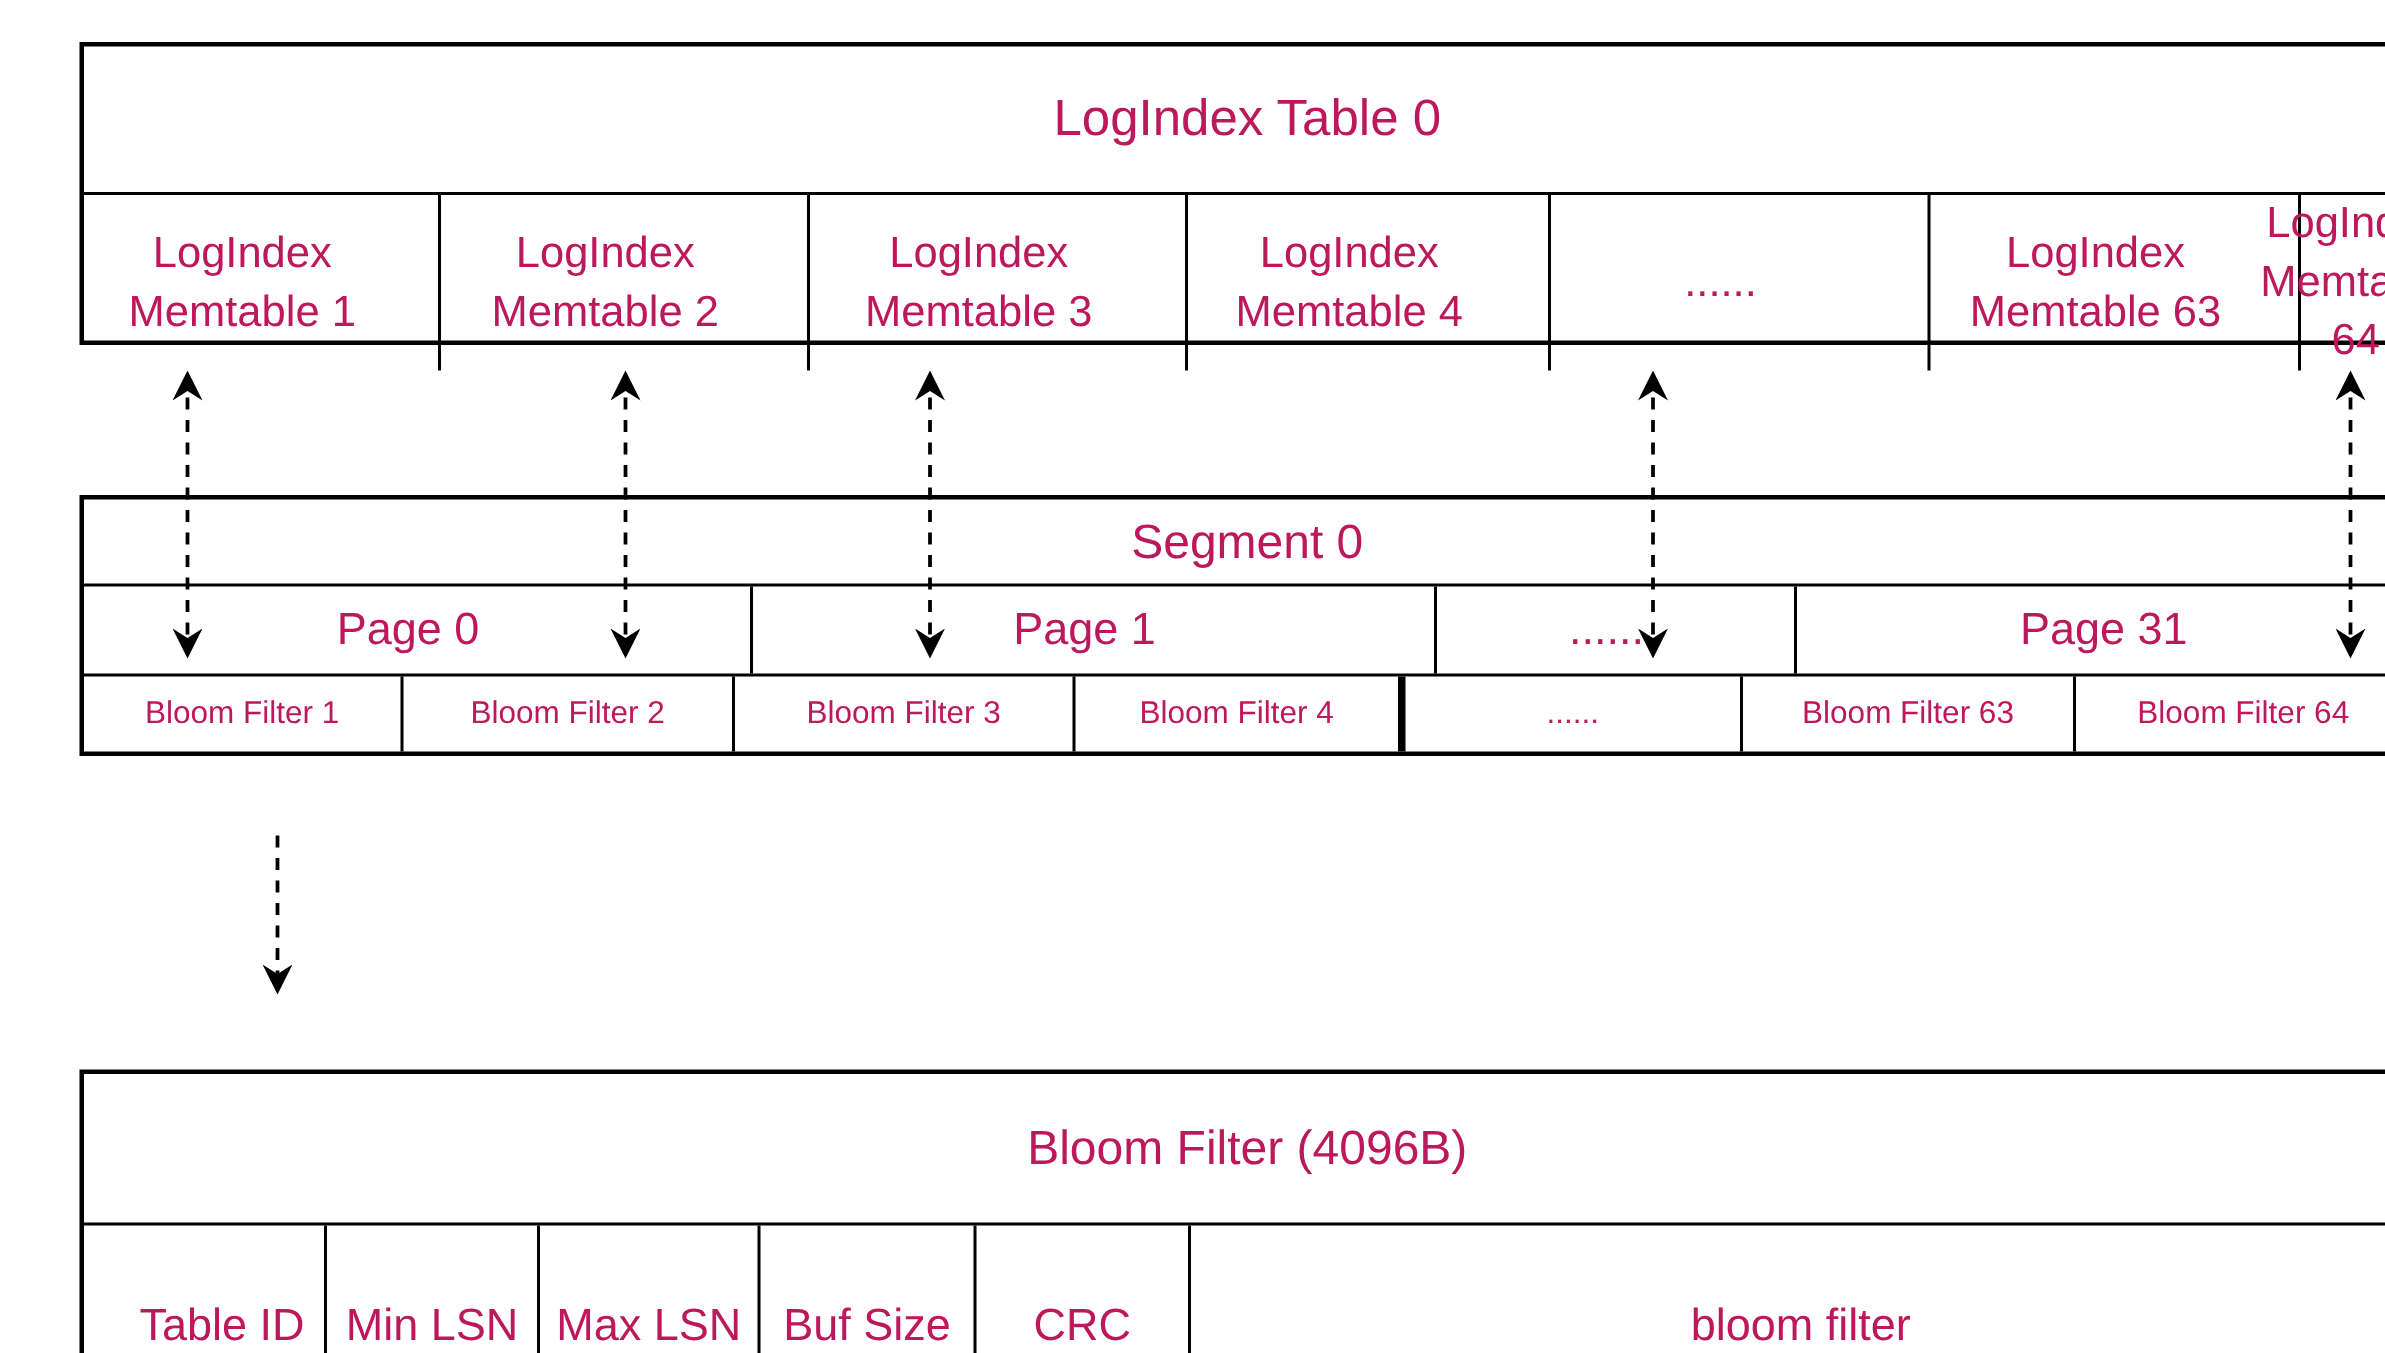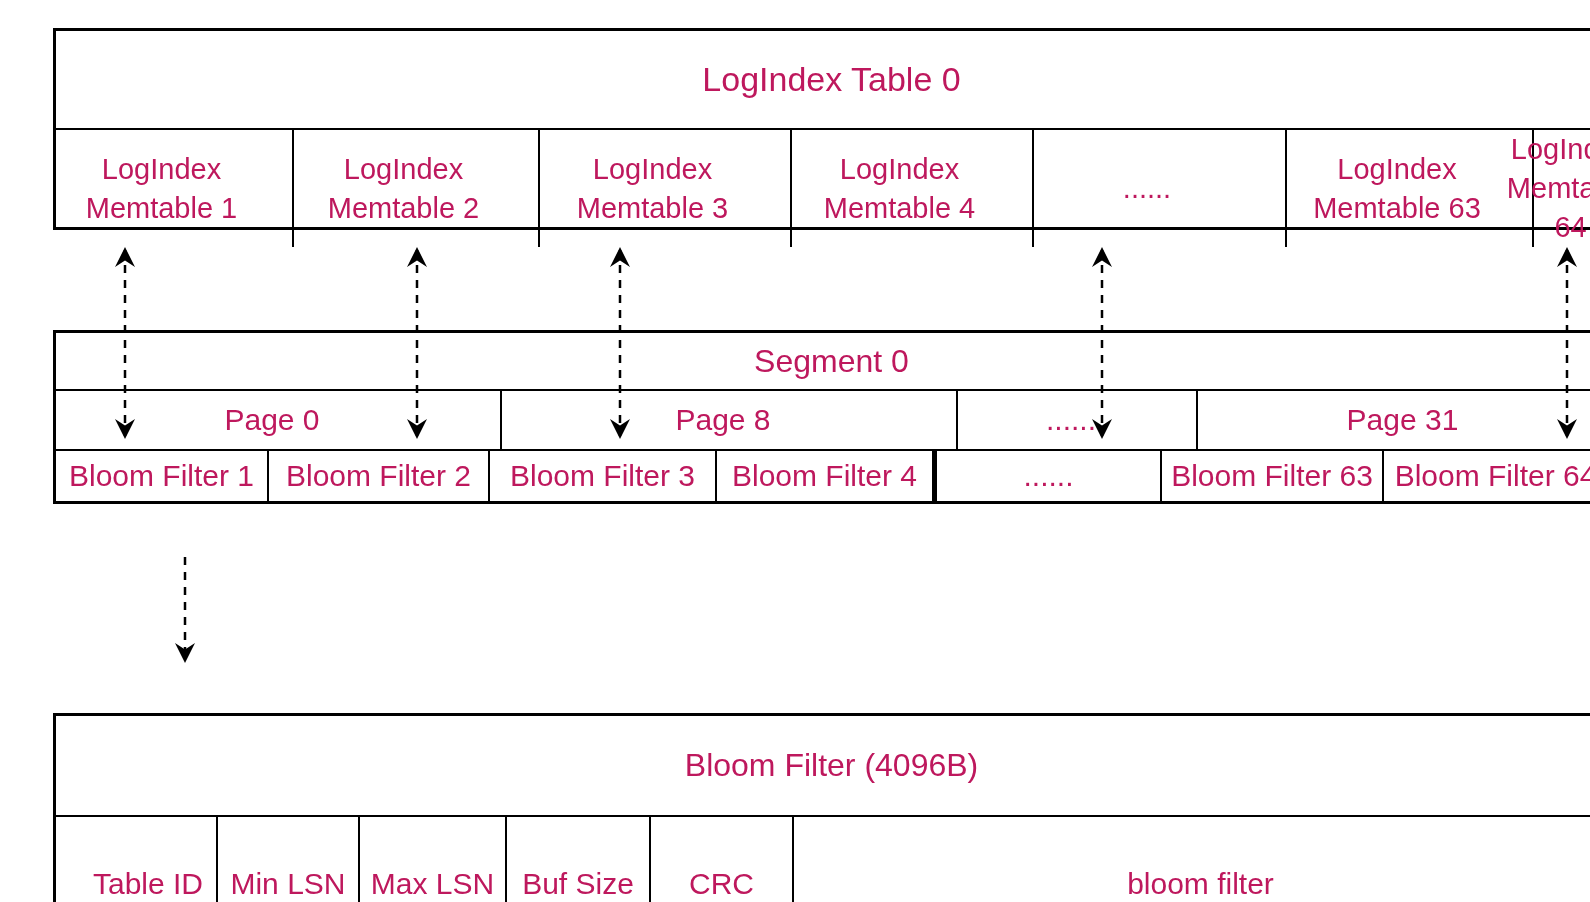--- a/index.html
+++ b/index.html
@@ -27,21 +27,21 @@
   .t-top .hdr{height:97px;font-size:34px;}
   .t-top .row{grid-template-columns:211px 221px 227px 217px 228px 222px 1fr;gap:25px;}
   .t-top .cell{font-size:29px;}
 
   
   .t-mid{top:330px;height:174px;}
   .t-mid .hdr{height:56px;font-size:32px;}
   .row-pages{grid-template-columns:432px 444px 228px 1fr;flex:0 0 58px;gap:12px;}
   .row-pages .cell{font-size:30px;}
   .row-blooms{grid-template-columns:211px 221px 227px 217px 228px 222px 1fr;}
-  .row-blooms .cell{font-size:30px;}
+  .row-blooms .cell{font-size:21px;}
   .row-blooms .cell.thick{border-left-width:5px;}
 
   
   .t-bot{top:713px;height:242px;}
   .t-bot .hdr{height:99px;font-size:32px;}
   .row-fields{grid-template-columns:136px 142px 147px 144px 143px 1fr;padding-left:24px;}
   .row-fields .cell{font-size:30px;}
 
   .arrows{position:absolute;left:0;top:0;pointer-events:none;}
 </style>
@@ -66,21 +66,21 @@
 Memtable 63</div>
       <div class="cell">LogIndex
 Memtable 64</div>
     </div>
   </div>
 
   <div class="tbl t-mid">
     <div class="hdr">Segment 0</div>
     <div class="row row-pages">
       <div class="cell">Page 0</div>
-      <div class="cell">Page 8</div>
+      <div class="cell">Page 1</div>
       <div class="cell">......</div>
       <div class="cell">Page 31</div>
     </div>
     <div class="row row-blooms">
       <div class="cell">Bloom Filter 1</div>
       <div class="cell">Bloom Filter 2</div>
       <div class="cell">Bloom Filter 3</div>
       <div class="cell">Bloom Filter 4</div>
       <div class="cell thick">......</div>
       <div class="cell">Bloom Filter 63</div>

